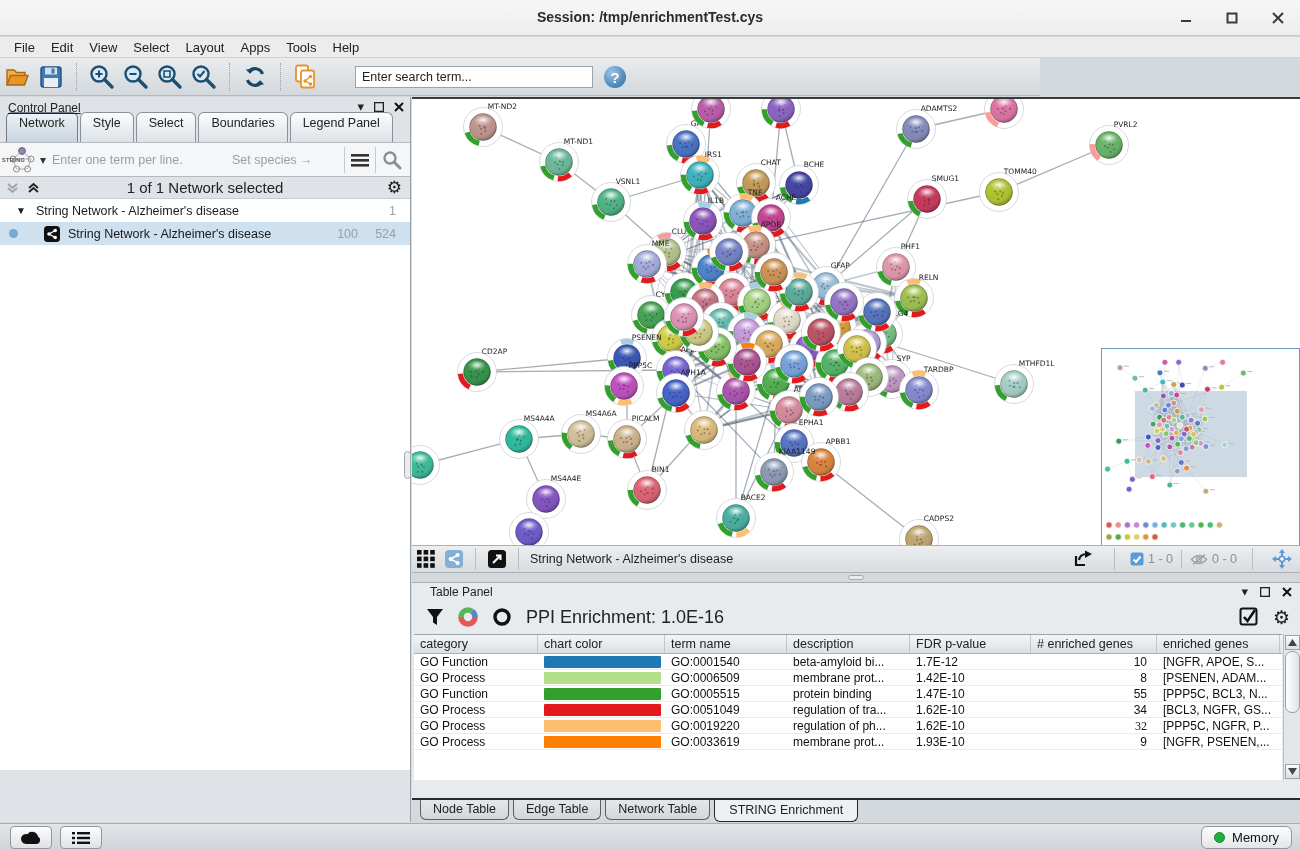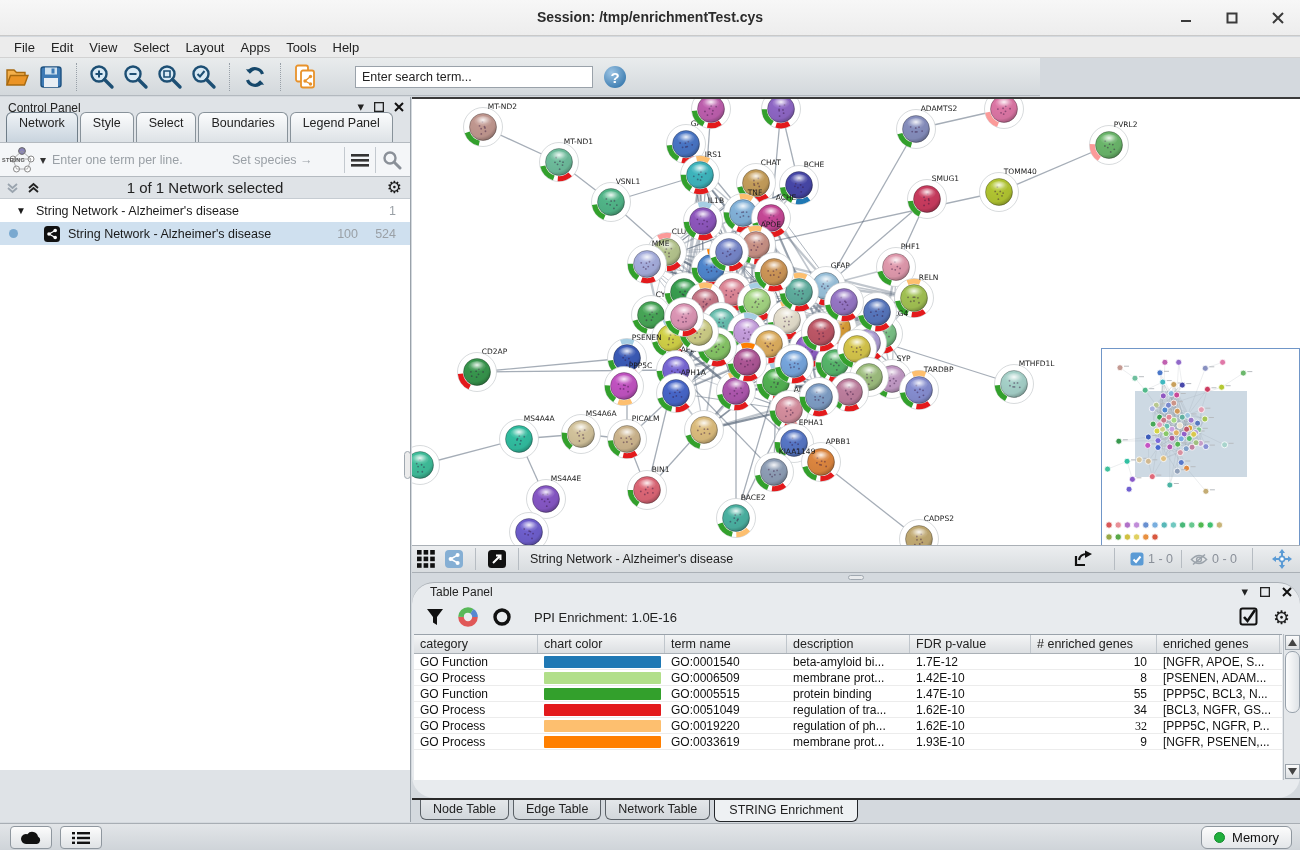--- a/index.html
+++ b/index.html
@@ -21,21 +21,21 @@
   
   .toolbar { position:absolute; left:0; top:58px; width:1040px; height:38px;
     background:linear-gradient(#e9eced,#d3d8dc); border-bottom:1px solid #b3b9bf; display:flex; align-items:center; }
   .tb-btn { width:32px; height:32px; display:flex; align-items:center; justify-content:center; margin:0 1px; }
   .tb-sep { width:1px; height:28px; border-left:1px dotted #98a0a8; margin:0 8px; }
   .search-input { width:238px; height:22px; border:1px solid #9aa2aa; background:#fff; font-size:12.5px; padding:0 6px; margin-left:32px; font-family:"Liberation Sans",sans-serif; color:#333; }
   .search-input::placeholder { color:#222; }
 
   
   .control-panel { position:absolute; left:0; top:97px; width:411px; height:725px; background:#dfe3e7; border-right:1px solid #9aa2aa; }
-  .cp-header { position:relative; height:21px; padding-left:8px; display:flex; align-items:center; font-size:12px; color:#222; }
+  .cp-header { position:relative; height:21px; padding-left:8px; display:flex; align-items:center; font-size:12px; color:#222;text-decoration:underline; }
   .cp-header-icons { position:absolute; right:6px; top:2px; display:flex; gap:10px; align-items:center; }
   .cp-tabs { display:flex; padding-left:6px; height:24px; align-items:flex-end; gap:2px; }
   .cp-tab { border:1px solid #88929a; border-bottom:none; border-radius:6px 6px 0 0; padding:3px 12px 12px; font-size:12.5px;
     background:linear-gradient(#fbfcfd,#dde2e6); color:#222; }
   .cp-tab.active { background:linear-gradient(#eef2f6,#c9d4de); border-color:#6f7d88; font-weight:normal; }
   .string-row { height:35px; background:#f4f6f8; border-top:1px solid #b4bac0; border-bottom:1px solid #b4bac0; display:flex; align-items:center; position:relative; }
   .string-logo { width:44px; height:30px; display:flex; align-items:center; justify-content:center; position:relative; }
   .string-word { position:absolute; left:2px; top:12px; font-size:5.5px; font-weight:bold; color:#555; letter-spacing:0.4px; }
   .string-placeholder { color:#9aa0a6; font-size:12.5px; margin-left:6px; }
   .species-hint { color:#9aa0a6; font-size:12.5px; position:absolute; left:232px; }
@@ -56,25 +56,25 @@
   .net-toolbar { position:absolute; left:412px; top:545px; width:888px; height:28px; background:linear-gradient(#eceef0,#d8dcdf); border-top:1px solid #aab0b6; border-bottom:1px solid #aab0b6; display:flex; align-items:center; }
   .nt-sep { width:1px; height:22px; background:#b6bcc2; margin:0 7px; }
   .nt-title { font-size:12.5px; color:#222; margin-left:4px; }
   .nt-right { position:absolute; right:4px; display:flex; align-items:center; gap:8px; }
   .badge { display:flex; align-items:center; gap:4px; color:#8a9099; font-size:12.5px; }
   .h-splitter { position:absolute; left:412px; top:573px; width:888px; height:9px; background:#d4d9de; }
   .h-handle { position:absolute; left:436px; top:2px; width:16px; height:5px; border:1px solid #a0a8b0; border-radius:3px; background:#e8eaec; }
   .v-handle { position:absolute; left:404px; top:451px; width:7px; height:28px; border:1px solid #a0a8b0; border-radius:4px; background:#ececec; }
 
   
-  .table-panel { position:absolute; left:412px; top:582px; width:888px; height:216px; background:#e8ebee; border-top:1px solid #aab0b6;border-radius:22px; }
+  .table-panel { position:absolute; left:412px; top:582px; width:888px; height:216px; background:#e8ebee; border-top:1px solid #aab0b6; }
   .tp-header { position:relative; height:18px; padding-left:18px; display:flex; align-items:center; font-size:12px; color:#222; }
   .tp-header-icons { position:absolute; right:8px; top:1px; display:flex; gap:12px; align-items:center; }
   .tp-tools { height:32px; display:flex; align-items:center; gap:14px; padding-left:14px; position:relative; }
-  .ppi-text { font-size:13px; color:#222; margin-left:8px; }
+  .ppi-text { font-size:18px; color:#222; }
   .tp-tools-right { position:absolute; right:10px; display:flex; gap:14px; align-items:center; }
   .grid-table { position:absolute; left:2px; top:51px; width:868px; height:146px; background:#fff; overflow:hidden; border-top:1px solid #9aa2aa; }
   .thead { display:flex; height:19px; background:linear-gradient(#f4f5f6,#dcdfe2); border-bottom:1px solid #aab0b6; }
   .th { font-size:12.5px; color:#222; padding:2px 0 0 6px; border-right:1px solid #c0c6cc; overflow:hidden; white-space:nowrap; }
   .trow { display:flex; height:16px; border-bottom:1px solid #ececec; background:#fff; }
   .td { font-size:12px; padding:1px 0 0 6px; overflow:hidden; white-space:nowrap; color:#111; }
   .td.num { text-align:right; padding-right:10px; }
   .color-bar { height:12px; margin:1px 4px 0 0; border-radius:1px; }
   .vscroll { position:absolute; right:0px; top:51px; width:17px; height:146px; background:#e4e7ea; border-left:1px solid #b8bec4; }
   .sc-btn { position:absolute; left:1px; width:15px; height:15px; background:linear-gradient(#fbfbfb,#dcdfe2); border:1px solid #9aa2aa; display:flex; align-items:center; justify-content:center; }

